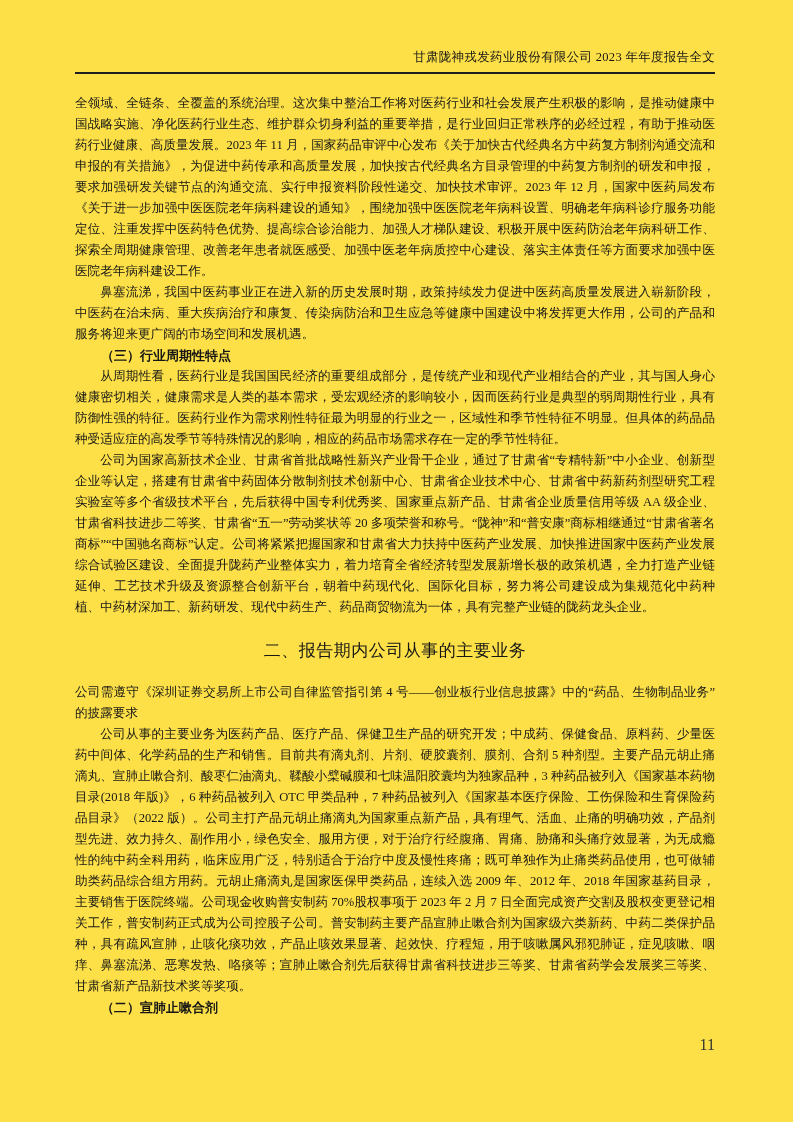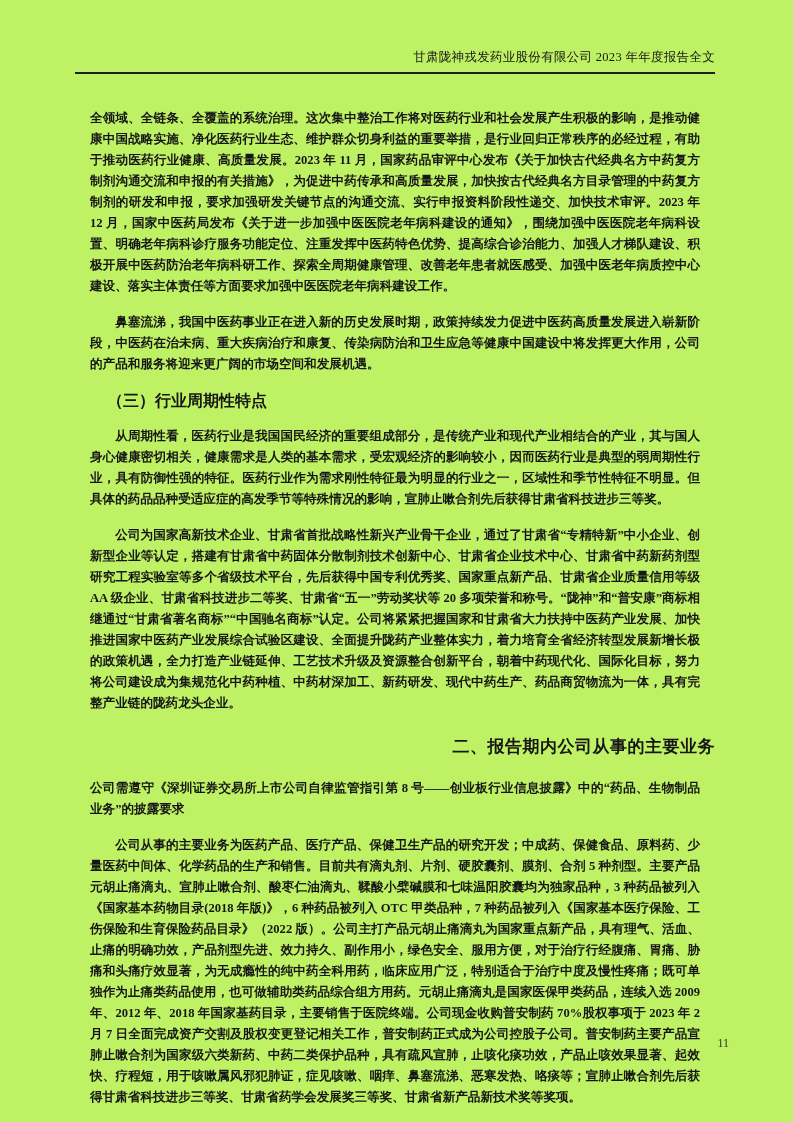--- a/index.html
+++ b/index.html
@@ -6,81 +6,81 @@
   body {
     width: 793px; height: 1122px;
     background: #ffffff;
     font-family: "Liberation Serif", "DejaVu Serif", serif;
     color: #161616;
     overflow: hidden;
   }
   .page {
     position: relative;
     width: 793px; height: 1122px;
-    background: #bef264;
+    background: #fde047;
   }
   .doc-header {
     position: absolute;
     top: 48px; left: 75px; right: 78px;
     text-align: right;
     font-size: 12.5px;
     line-height: 18px;
     padding-bottom: 6px;
     border-bottom: 2px solid #1f1f1f;
     letter-spacing: 0.3px;
   }
   .doc-content {
     position: absolute;
     top: 93px; left: 75px; right: 78px;
     font-size: 12.6px;
     line-height: 21px;
     text-align: justify;
     text-justify: inter-ideograph;
   }
-  .doc-content p { margin: 15px; text-indent: 2em; font-weight: bold; }
+  .doc-content p { margin: 0; text-indent: 2em; }
   .doc-content p.no-indent { text-indent: 0; }
   .sub-heading {
     margin: 0;
     font-weight: bold;
-    font-size: 16px;
+    font-size: 13px;
     text-indent: 2em;
     line-height: 21px;
   }
   .section-heading {
     margin: 21px 0 19px 0;
-    font-weight: bold;
+    font-weight: normal;
     font-size: 17px;
     line-height: 24px;
     text-indent: 0;
-    text-align: right;
+    text-align: center;
     letter-spacing: 0.5px;
   }
   .page-number {
     position: absolute;
-    top: 1036px; right: 64px;
-    font-size: 12px;
+    top: 1036px; right: 78px;
+    font-size: 16px;
     color: #333;
   }
 </style>
 </head>
 <body>
 
 <div class="page">
 
   <div class="doc-header">
     <span>甘肃陇神戎发药业股份有限公司 2023 年年度报告全文</span>
   </div>
 
   <div class="doc-content">
     <p class="no-indent">全领域、全链条、全覆盖的系统治理。这次集中整治工作将对医药行业和社会发展产生积极的影响，是推动健康中国战略实施、净化医药行业生态、维护群众切身利益的重要举措，是行业回归正常秩序的必经过程，有助于推动医药行业健康、高质量发展。2023 年 11 月，国家药品审评中心发布《关于加快古代经典名方中药复方制剂沟通交流和申报的有关措施》，为促进中药传承和高质量发展，加快按古代经典名方目录管理的中药复方制剂的研发和申报，要求加强研发关键节点的沟通交流、实行申报资料阶段性递交、加快技术审评。2023 年 12 月，国家中医药局发布《关于进一步加强中医医院老年病科建设的通知》，围绕加强中医医院老年病科设置、明确老年病科诊疗服务功能定位、注重发挥中医药特色优势、提高综合诊治能力、加强人才梯队建设、积极开展中医药防治老年病科研工作、探索全周期健康管理、改善老年患者就医感受、加强中医老年病质控中心建设、落实主体责任等方面要求加强中医医院老年病科建设工作。</p>
     <p>鼻塞流涕，我国中医药事业正在进入新的历史发展时期，政策持续发力促进中医药高质量发展进入崭新阶段，中医药在治未病、重大疾病治疗和康复、传染病防治和卫生应急等健康中国建设中将发挥更大作用，公司的产品和服务将迎来更广阔的市场空间和发展机遇。</p>
     <h3 class="sub-heading">（三）行业周期性特点</h3>
-    <p>从周期性看，医药行业是我国国民经济的重要组成部分，是传统产业和现代产业相结合的产业，其与国人身心健康密切相关，健康需求是人类的基本需求，受宏观经济的影响较小，因而医药行业是典型的弱周期性行业，具有防御性强的特征。医药行业作为需求刚性特征最为明显的行业之一，区域性和季节性特征不明显。但具体的药品品种受适应症的高发季节等特殊情况的影响，宣肺止嗽合剂先后获得甘肃省科技进步三等奖。</p>
+    <p>从周期性看，医药行业是我国国民经济的重要组成部分，是传统产业和现代产业相结合的产业，其与国人身心健康密切相关，健康需求是人类的基本需求，受宏观经济的影响较小，因而医药行业是典型的弱周期性行业，具有防御性强的特征。医药行业作为需求刚性特征最为明显的行业之一，区域性和季节性特征不明显。但具体的药品品种受适应症的高发季节等特殊情况的影响，相应的药品市场需求存在一定的季节性特征。</p>
     <p>公司为国家高新技术企业、甘肃省首批战略性新兴产业骨干企业，通过了甘肃省“专精特新”中小企业、创新型企业等认定，搭建有甘肃省中药固体分散制剂技术创新中心、甘肃省企业技术中心、甘肃省中药新药剂型研究工程实验室等多个省级技术平台，先后获得中国专利优秀奖、国家重点新产品、甘肃省企业质量信用等级 AA 级企业、甘肃省科技进步二等奖、甘肃省“五一”劳动奖状等 20 多项荣誉和称号。“陇神”和“普安康”商标相继通过“甘肃省著名商标”“中国驰名商标”认定。公司将紧紧把握国家和甘肃省大力扶持中医药产业发展、加快推进国家中医药产业发展综合试验区建设、全面提升陇药产业整体实力，着力培育全省经济转型发展新增长极的政策机遇，全力打造产业链延伸、工艺技术升级及资源整合创新平台，朝着中药现代化、国际化目标，努力将公司建设成为集规范化中药种植、中药材深加工、新药研发、现代中药生产、药品商贸物流为一体，具有完整产业链的陇药龙头企业。</p>
     <h2 class="section-heading">二、报告期内公司从事的主要业务</h2>
-    <p class="no-indent">公司需遵守《深圳证券交易所上市公司自律监管指引第 8 号——创业板行业信息披露》中的“药品、生物制品业务”的披露要求</p>
+    <p class="no-indent">公司需遵守《深圳证券交易所上市公司自律监管指引第 4 号——创业板行业信息披露》中的“药品、生物制品业务”的披露要求</p>
     <p>公司从事的主要业务为医药产品、医疗产品、保健卫生产品的研究开发；中成药、保健食品、原料药、少量医药中间体、化学药品的生产和销售。目前共有滴丸剂、片剂、硬胶囊剂、膜剂、合剂 5 种剂型。主要产品元胡止痛滴丸、宣肺止嗽合剂、酸枣仁油滴丸、鞣酸小檗碱膜和七味温阳胶囊均为独家品种，3 种药品被列入《国家基本药物目录(2018 年版)》，6 种药品被列入 OTC 甲类品种，7 种药品被列入《国家基本医疗保险、工伤保险和生育保险药品目录》（2022 版）。公司主打产品元胡止痛滴丸为国家重点新产品，具有理气、活血、止痛的明确功效，产品剂型先进、效力持久、副作用小，绿色安全、服用方便，对于治疗行经腹痛、胃痛、胁痛和头痛疗效显著，为无成瘾性的纯中药全科用药，临床应用广泛，特别适合于治疗中度及慢性疼痛；既可单独作为止痛类药品使用，也可做辅助类药品综合组方用药。元胡止痛滴丸是国家医保甲类药品，连续入选 2009 年、2012 年、2018 年国家基药目录，主要销售于医院终端。公司现金收购普安制药 70%股权事项于 2023 年 2 月 7 日全面完成资产交割及股权变更登记相关工作，普安制药正式成为公司控股子公司。普安制药主要产品宣肺止嗽合剂为国家级六类新药、中药二类保护品种，具有疏风宣肺，止咳化痰功效，产品止咳效果显著、起效快、疗程短，用于咳嗽属风邪犯肺证，症见咳嗽、咽痒、鼻塞流涕、恶寒发热、咯痰等；宣肺止嗽合剂先后获得甘肃省科技进步三等奖、甘肃省药学会发展奖三等奖、甘肃省新产品新技术奖等奖项。</p>
     <h3 class="sub-heading">（二）宣肺止嗽合剂</h3>
   </div>
 
   <div class="page-number">11</div>
 
 </div>
 
 </body></html>

